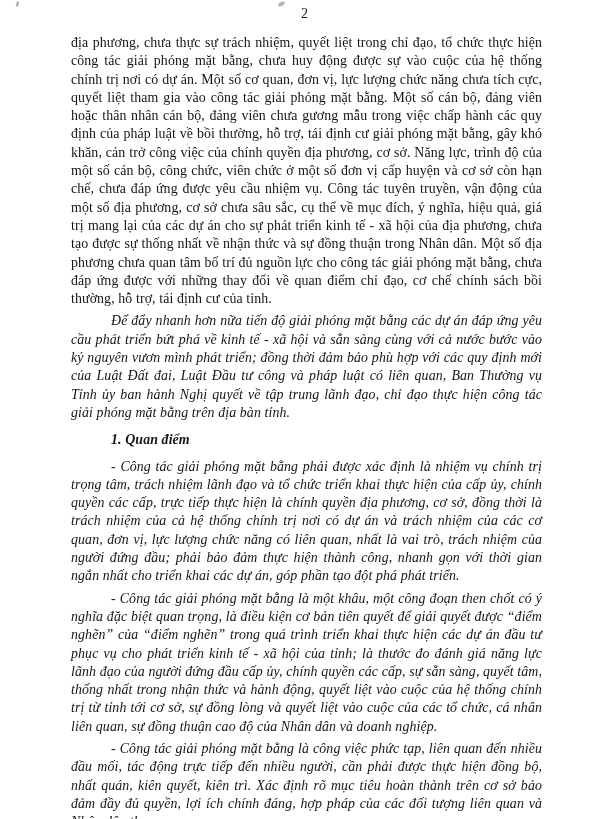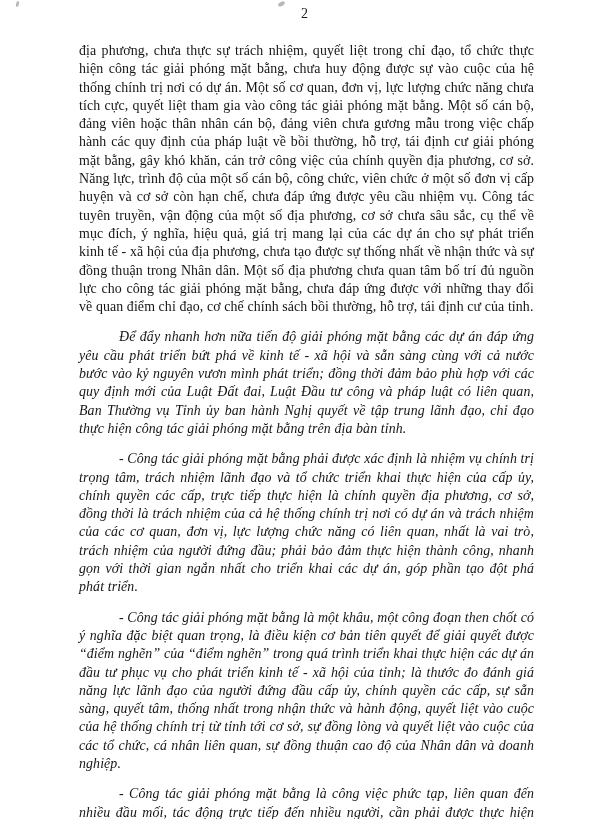--- a/index.html
+++ b/index.html
@@ -51,21 +51,21 @@
     position: absolute;
     top: 30px;
     left: 67px;
     width: 479px;
     font-size: 13.9px;
     line-height: 18.3px;
     text-align: justify;
     letter-spacing: 0.1px;
   }
   .text-block p {
-    margin: 12px;
+    margin: 4px;
     text-indent: 40px;
   }
   .text-block p.no-indent {
     text-indent: 0;
   }
   .text-block p + p {
     margin-top: 1px;
     font-style: italic;
   }
   .text-block .heading {
@@ -90,20 +90,21 @@
   <div class="scan-artifact-1"></div>
   <div class="scan-artifact-2"></div>
 
   <div class="text-block">
 
     <p class="no-indent">địa phương, chưa thực sự trách nhiệm, quyết liệt trong chỉ đạo, tổ chức thực hiện công tác giải phóng mặt bằng, chưa huy động được sự vào cuộc của hệ thống chính trị nơi có dự án. Một số cơ quan, đơn vị, lực lượng chức năng chưa tích cực, quyết liệt tham gia vào công tác giải phóng mặt bằng. Một số cán bộ, đảng viên hoặc thân nhân cán bộ, đảng viên chưa gương mẫu trong việc chấp hành các quy định của pháp luật về bồi thường, hỗ trợ, tái định cư giải phóng mặt bằng, gây khó khăn, cản trở công việc của chính quyền địa phương, cơ sở. Năng lực, trình độ của một số cán bộ, công chức, viên chức ở một số đơn vị cấp huyện và cơ sở còn hạn chế, chưa đáp ứng được yêu cầu nhiệm vụ. Công tác tuyên truyền, vận động của một số địa phương, cơ sở chưa sâu sắc, cụ thể về mục đích, ý nghĩa, hiệu quả, giá trị mang lại của các dự án cho sự phát triển kinh tế - xã hội của địa phương, chưa tạo được sự thống nhất về nhận thức và sự đồng thuận trong Nhân dân. Một số địa phương chưa quan tâm bố trí đủ nguồn lực cho công tác giải phóng mặt bằng, chưa đáp ứng được với những thay đổi về quan điểm chỉ đạo, cơ chế chính sách bồi thường, hỗ trợ, tái định cư của tỉnh.</p>
 
     <p>Để đẩy nhanh hơn nữa tiến độ giải phóng mặt bằng các dự án đáp ứng yêu cầu phát triển bứt phá về kinh tế - xã hội và sẵn sàng cùng với cả nước bước vào kỷ nguyên vươn mình phát triển; đồng thời đảm bảo phù hợp với các quy định mới của Luật Đất đai, Luật Đầu tư công và pháp luật có liên quan, Ban Thường vụ Tỉnh ủy ban hành Nghị quyết về tập trung lãnh đạo, chỉ đạo thực hiện công tác giải phóng mặt bằng trên địa bàn tỉnh.</p>
 
 
+    <p class="subheading">1. Quan điểm</p>
 
     <p>- Công tác giải phóng mặt bằng phải được xác định là nhiệm vụ chính trị trọng tâm, trách nhiệm lãnh đạo và tổ chức triển khai thực hiện của cấp ủy, chính quyền các cấp, trực tiếp thực hiện là chính quyền địa phương, cơ sở, đồng thời là trách nhiệm của cả hệ thống chính trị nơi có dự án và trách nhiệm của các cơ quan, đơn vị, lực lượng chức năng có liên quan, nhất là vai trò, trách nhiệm của người đứng đầu; phải bảo đảm thực hiện thành công, nhanh gọn với thời gian ngắn nhất cho triển khai các dự án, góp phần tạo đột phá phát triển.</p>
 
     <p>- Công tác giải phóng mặt bằng là một khâu, một công đoạn then chốt có ý nghĩa đặc biệt quan trọng, là điều kiện cơ bản tiên quyết để giải quyết được “điểm nghẽn” của “điểm nghẽn” trong quá trình triển khai thực hiện các dự án đầu tư phục vụ cho phát triển kinh tế - xã hội của tỉnh; là thước đo đánh giá năng lực lãnh đạo của người đứng đầu cấp ủy, chính quyền các cấp, sự sẵn sàng, quyết tâm, thống nhất trong nhận thức và hành động, quyết liệt vào cuộc của hệ thống chính trị từ tỉnh tới cơ sở, sự đồng lòng và quyết liệt vào cuộc của các tổ chức, cá nhân liên quan, sự đồng thuận cao độ của Nhân dân và doanh nghiệp.</p>
 
     <p>- Công tác giải phóng mặt bằng là công việc phức tạp, liên quan đến nhiều đầu mối, tác động trực tiếp đến nhiều người, cần phải được thực hiện đồng bộ, nhất quán, kiên quyết, kiên trì. Xác định rõ mục tiêu hoàn thành trên cơ sở bảo đảm đầy đủ quyền, lợi ích chính đáng, hợp pháp của các đối tượng liên quan và Nhân dân theo</p>
 
   </div>
 
 </div>

